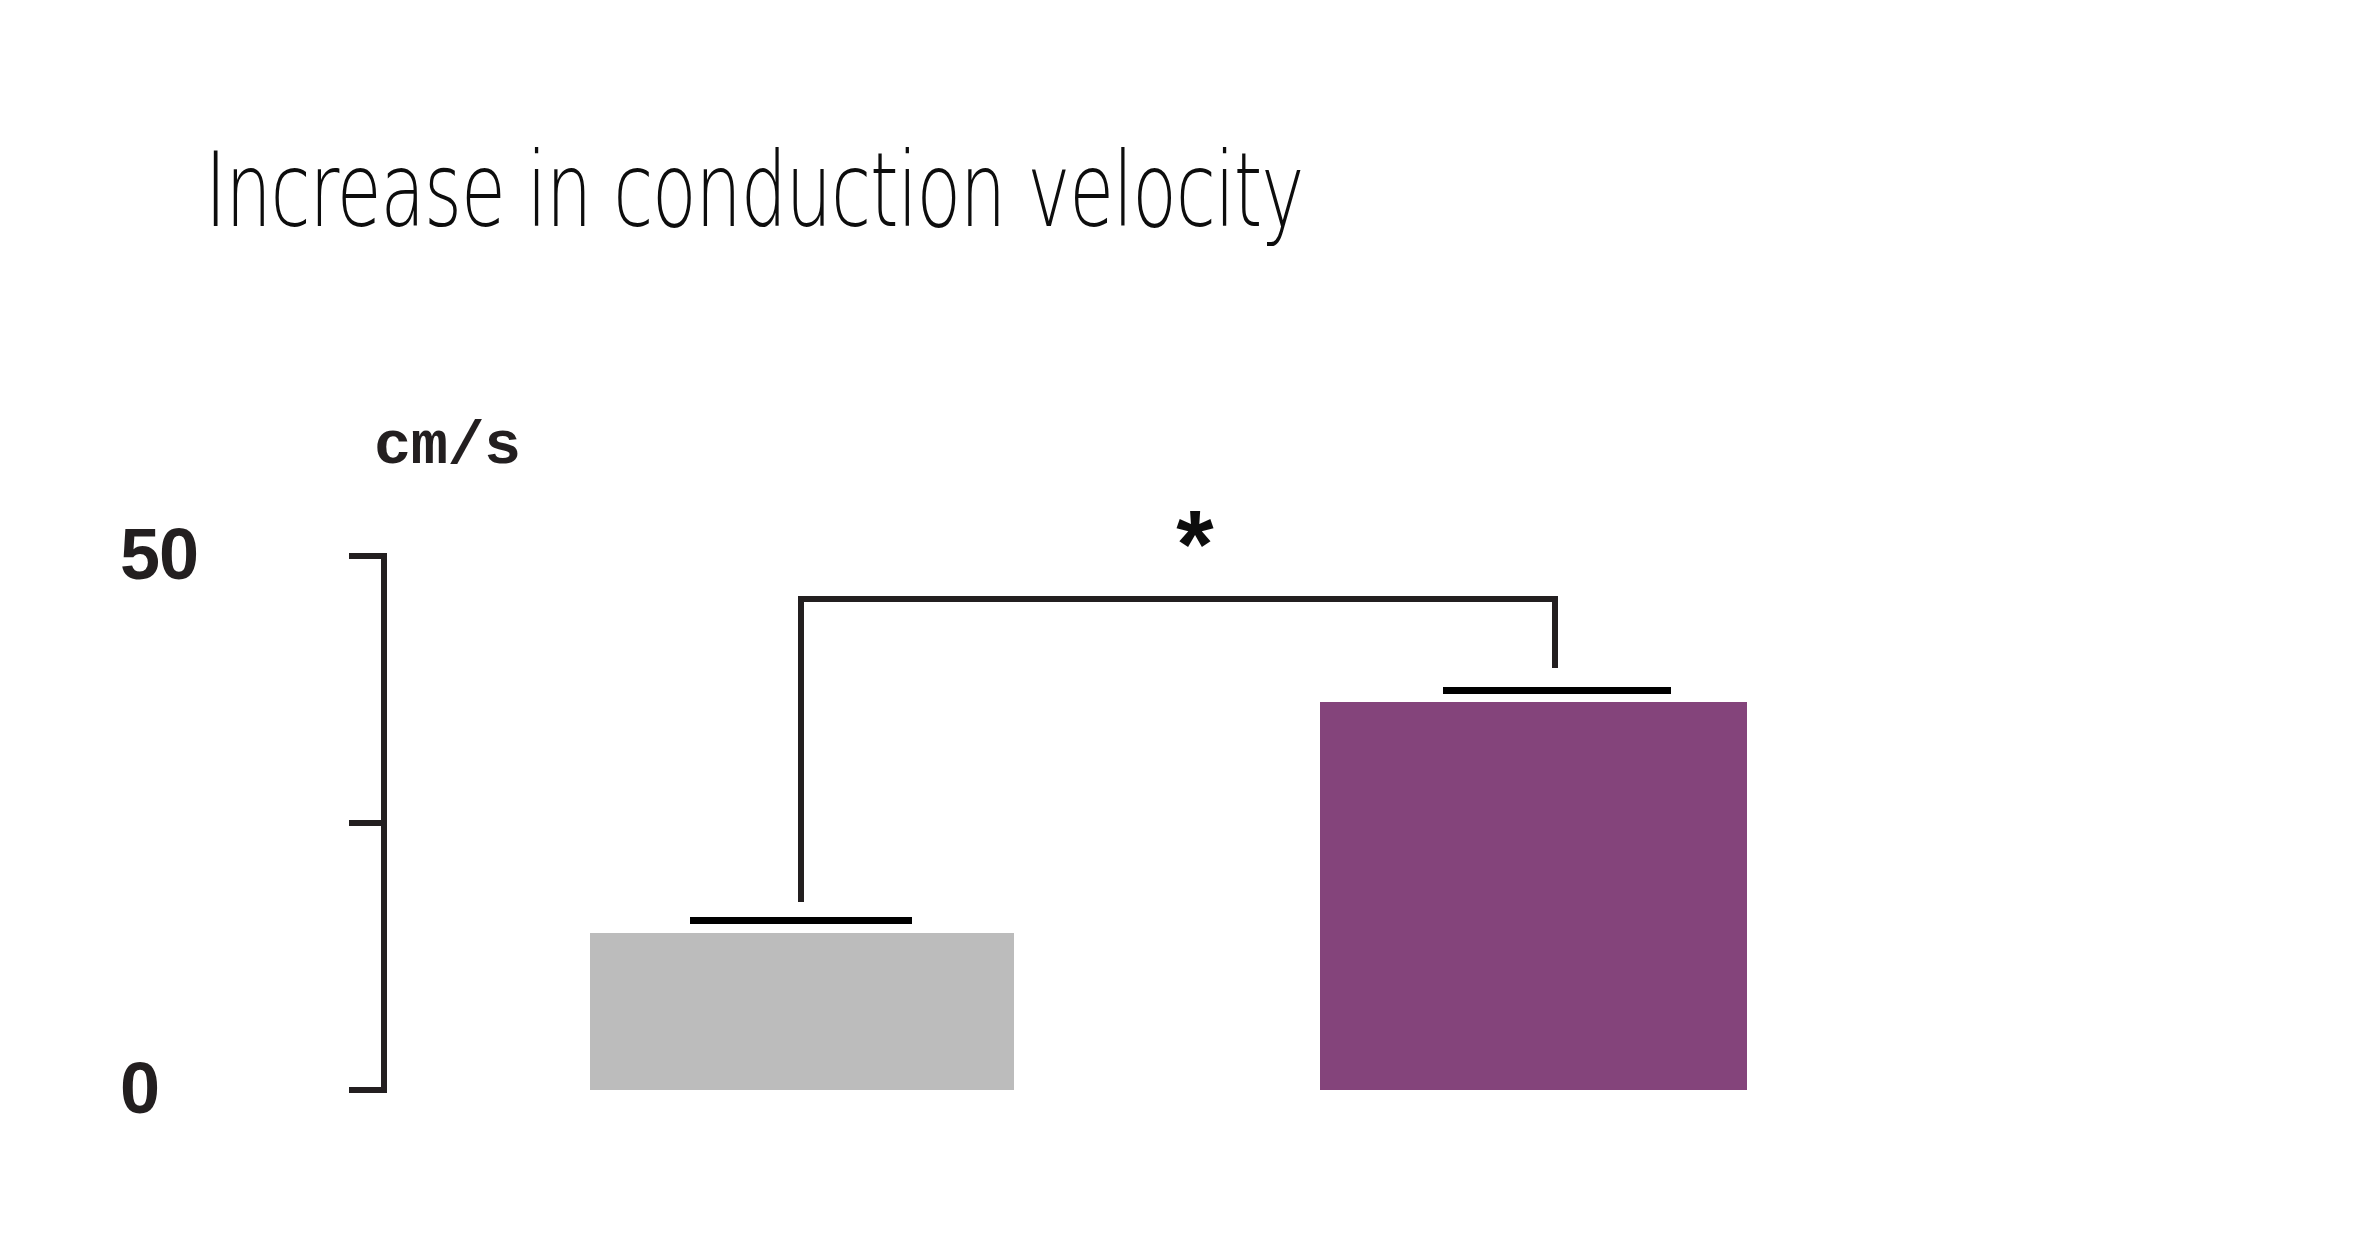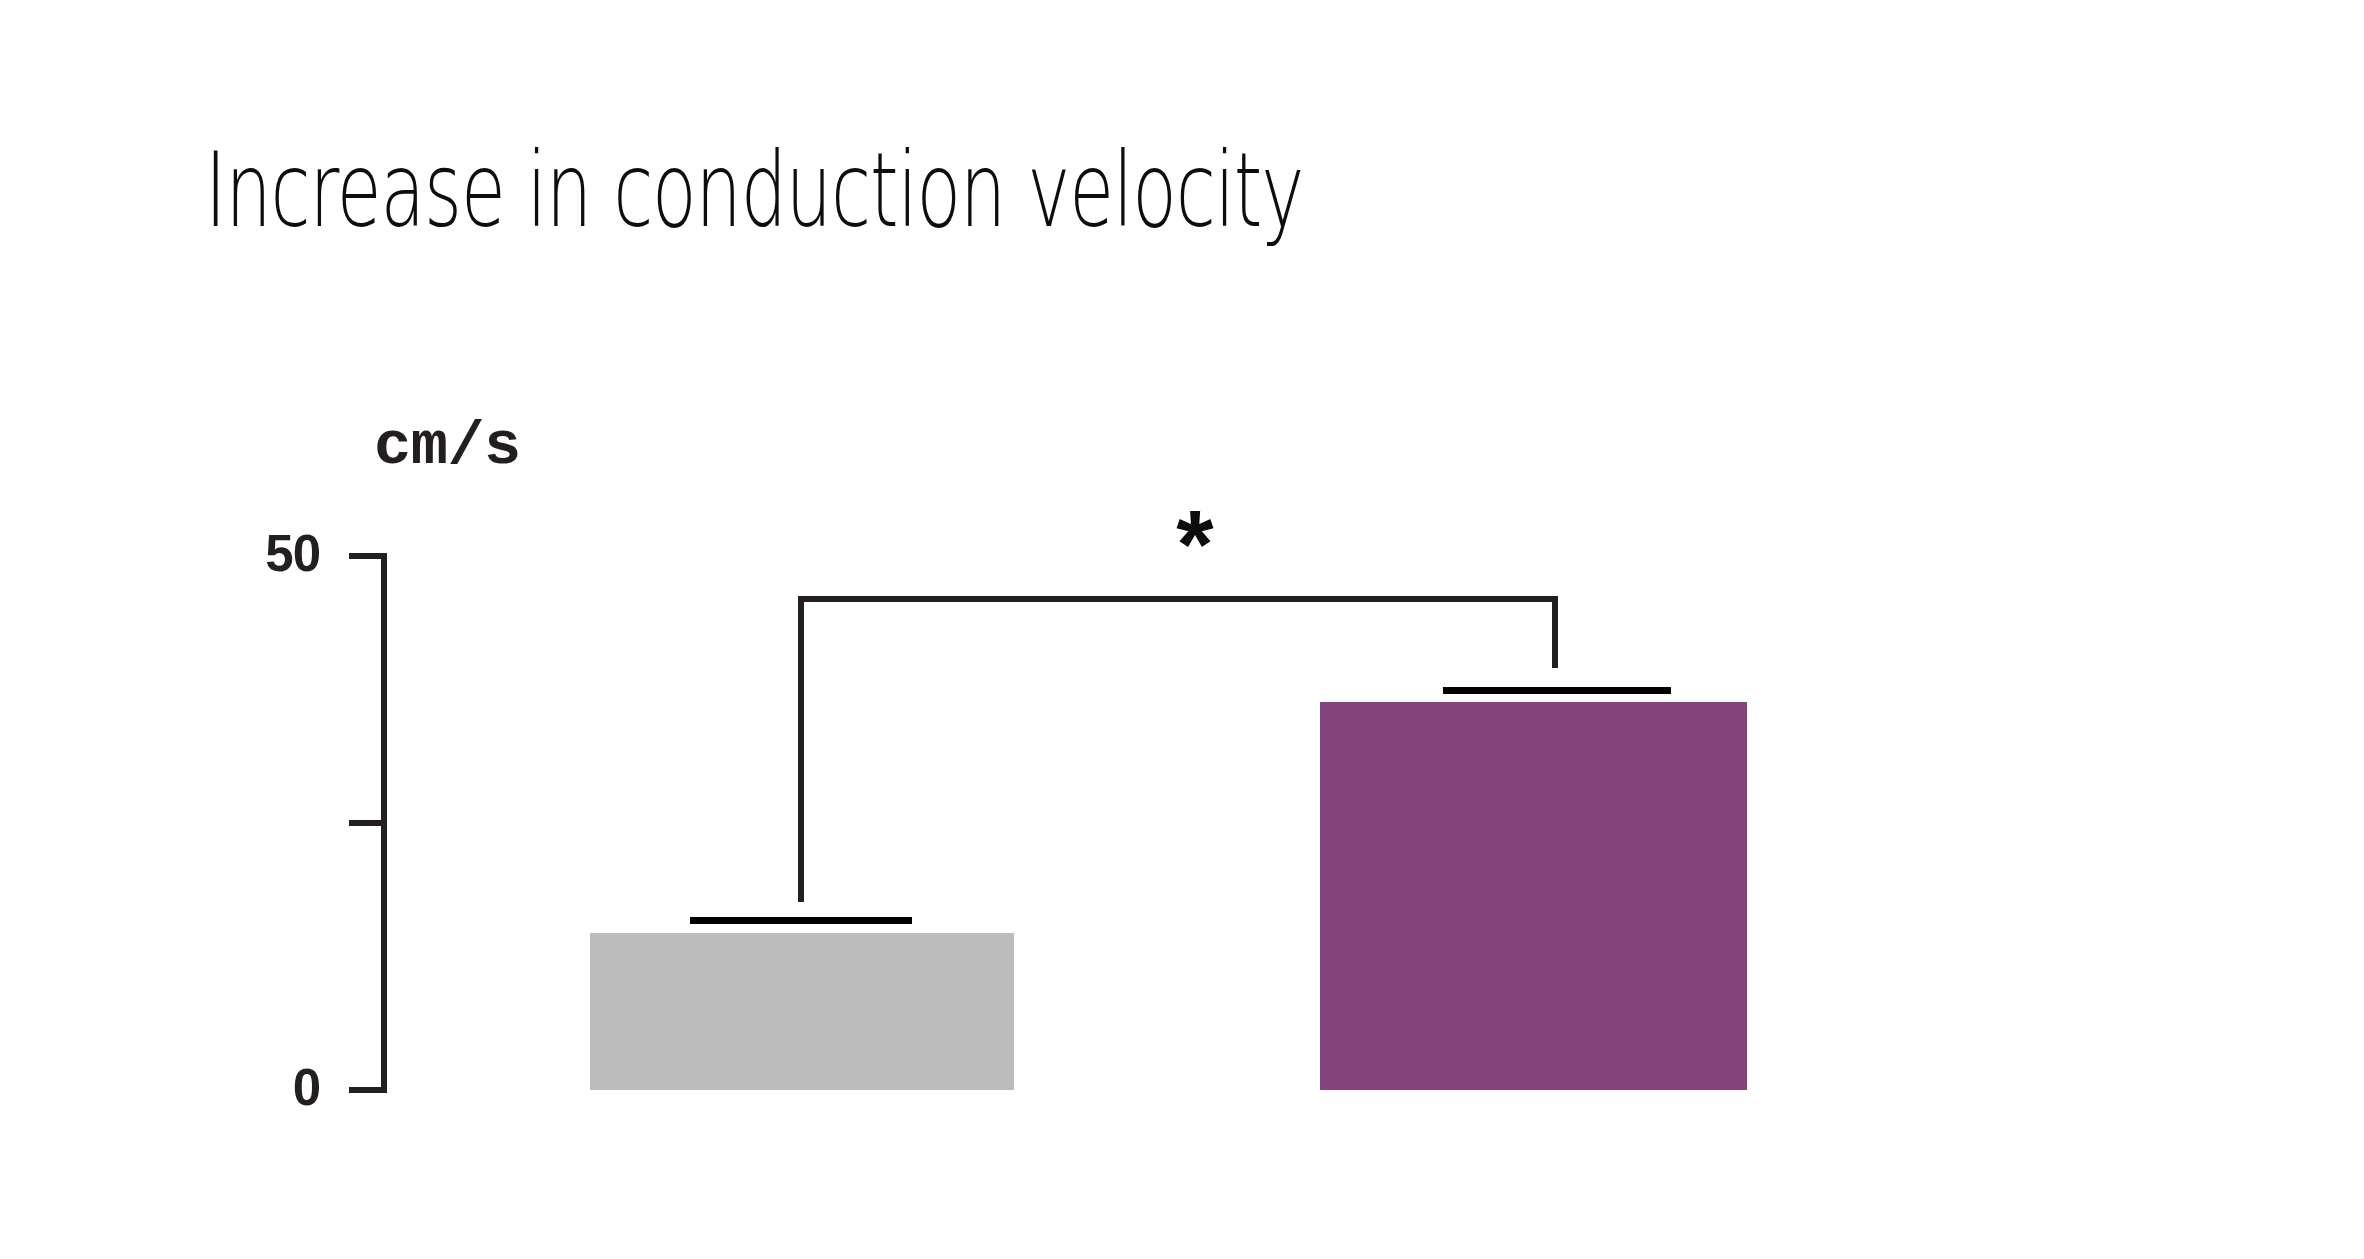--- a/index.html
+++ b/index.html
@@ -80,24 +80,24 @@
     background: #231f20;
   }
   .tick-50 { left: 349px; top: 553px; }
   .tick-25 { left: 349px; top: 820px; }
   .tick-0  { left: 349px; top: 1087px; }
 
   .tick-label {
     position: absolute;
     font-family: "Liberation Sans", sans-serif;
     font-weight: 700;
-    font-size: 51px;
+    font-size: 72px;
     line-height: 72px;
     color: #231f20;
-    text-align: right;
+    text-align: left;
     width: 200px;
     letter-spacing: -1px;
   }
   .label-50 { left: 120px; top: 518px; }
   .label-25 { left: 120px; top: 785px; }
   .label-0  { left: 120px; top: 1052px; }
 
   
   .bar {
     position: absolute;

